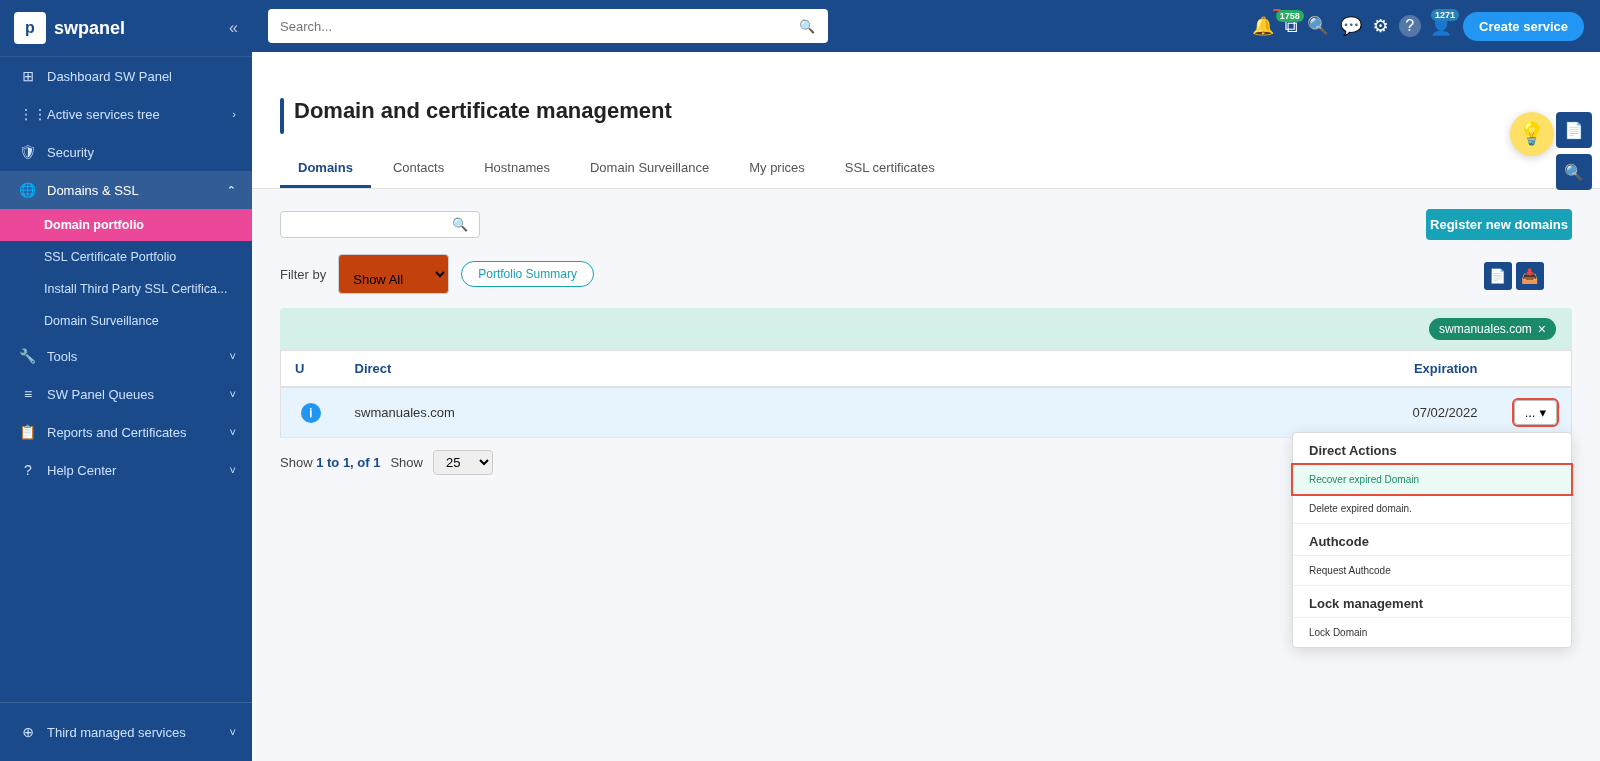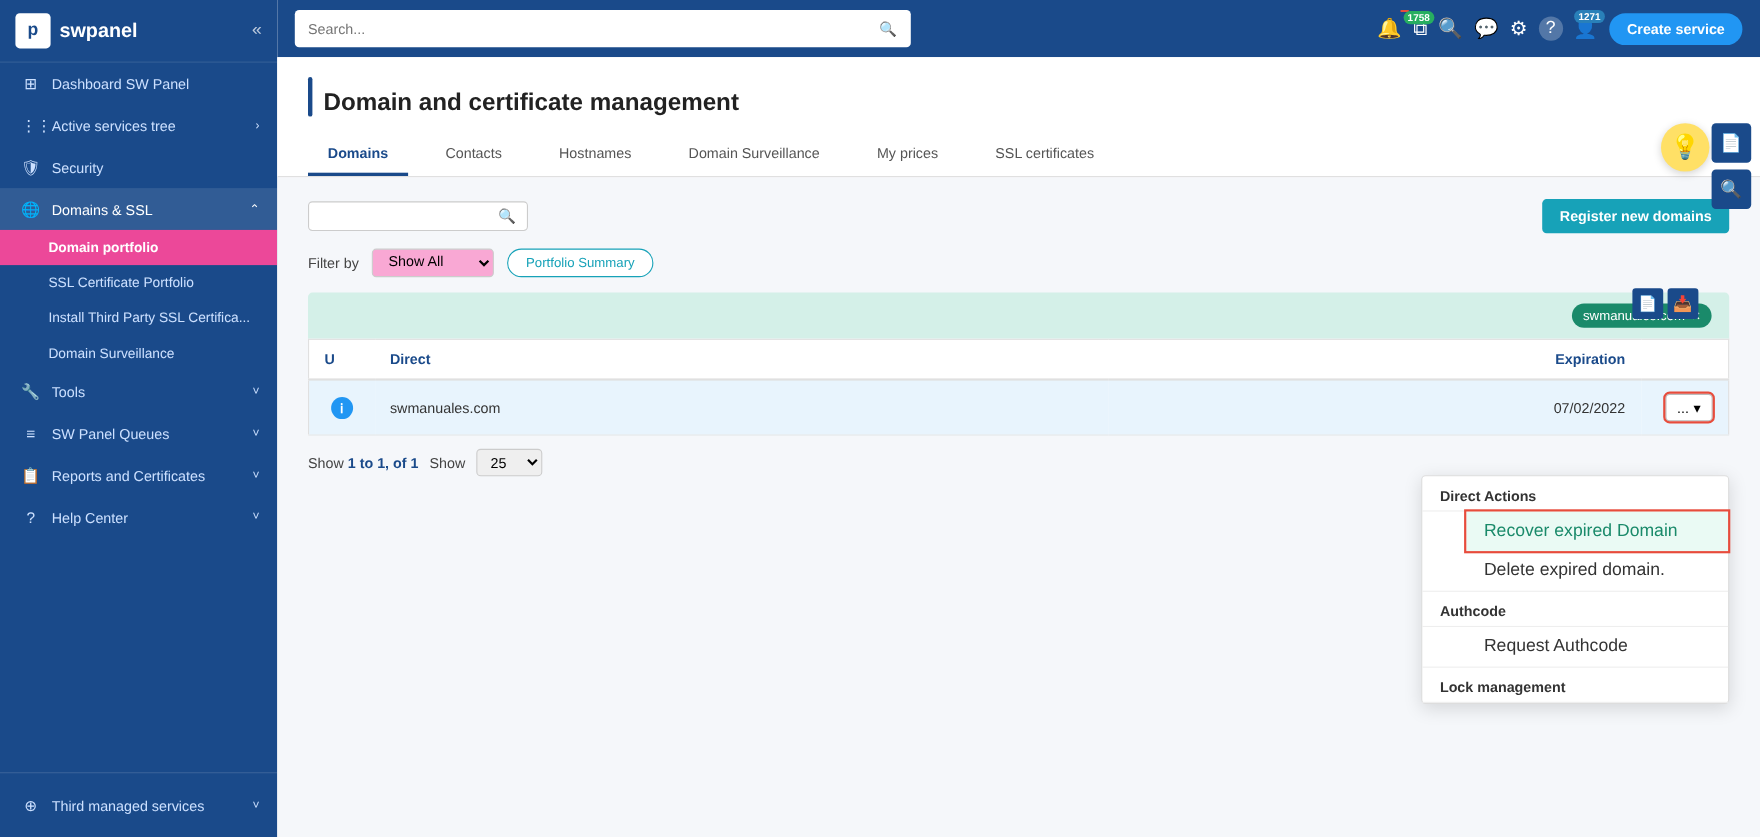--- a/index.html
+++ b/index.html
@@ -160,38 +160,39 @@
       padding: 0;
       position: relative;
     }
     .page-header {
       background: #fff;
       padding: 18px 28px 0 28px;
       border-bottom: 1px solid #e0e0e0;
     }
     .page-title {
       display: flex;
-      align-items: flex-end;
+      align-items: flex-start;
       gap: 10px;
       margin-bottom: 16px;
+      margin-top: 28px;
     }
     .page-title-bar {
       width: 4px;
       height: 36px;
       background: #1a4a8a;
       border-radius: 2px;
     }
     .page-title h1 {
       font-size: 22px;
       font-weight: 600;
       color: #222;
     }
     .tabs {
       display: flex;
-      gap: 16px;
+      gap: 4px;
     }
     .tab {
       padding: 10px 18px;
       cursor: pointer;
       font-size: 13px;
       color: #555;
       border-bottom: 3px solid transparent;
       white-space: nowrap;
     }
     .tab.active {
@@ -224,39 +225,39 @@
       border: none;
       outline: none;
       font-size: 13px;
       width: 100%;
     }
     .btn-register {
       background: #17a2b8;
       color: #fff;
       border: none;
       border-radius: 4px;
-      padding: 8px 16px;
+      padding: 8px 4px;
       font-size: 13px;
       cursor: pointer;
       font-weight: bold;
     }
 
     .filter-row {
       display: flex;
       align-items: center;
       gap: 12px;
       margin-bottom: 14px;
     }
     .filter-label { font-size: 13px; color: #444; }
     .filter-select {
-      padding: 2px 28px 5px 10px;
+      padding: 16px 28px 5px 10px;
       border: 1px solid #ccc;
       border-radius: 4px;
       font-size: 13px;
-      background: #f9a8d4;
+      background: #c2410c;
       cursor: pointer;
       appearance: auto;
     }
     .btn-portfolio-summary {
       background: #fff;
       border: 1.5px solid #17a2b8;
       color: #17a2b8;
       border-radius: 20px;
       padding: 5px 16px;
       font-size: 12px;
@@ -368,24 +369,23 @@
     }
     .dropdown-section-title {
       padding: 10px 16px 6px 16px;
       font-size: 13px;
       font-weight: bold;
       color: #333;
       border-bottom: 1px solid #eee;
     }
     .dropdown-item {
       padding: 9px 16px;
-      font-size: 16px;
+      font-size: 10px;
       color: #333;
       cursor: pointer;
-      margin-left: 40px;
     }
     .dropdown-item.highlight {
       color: #1a8a6a;
       font-weight: 500;
       background: #eafaf4;
       outline: 2px solid #e74c3c;
     }
     .dropdown-divider { border-top: 1px solid #eee; }
 
     
@@ -657,17 +657,18 @@
 
       <div class="dropdown-panel">
         <div class="dropdown-section-title">Direct Actions</div>
         <div class="dropdown-item highlight">Recover expired Domain</div>
         <div class="dropdown-item">Delete expired domain.</div>
         <div class="dropdown-divider"></div>
         <div class="dropdown-section-title">Authcode</div>
         <div class="dropdown-item">Request Authcode</div>
         <div class="dropdown-divider"></div>
         <div class="dropdown-section-title">Lock management</div>
+        <div class="dropdown-item">Lock Domain</div>
       </div>
 
     </div>
   </div>
 </div>
 
 </body></html>

